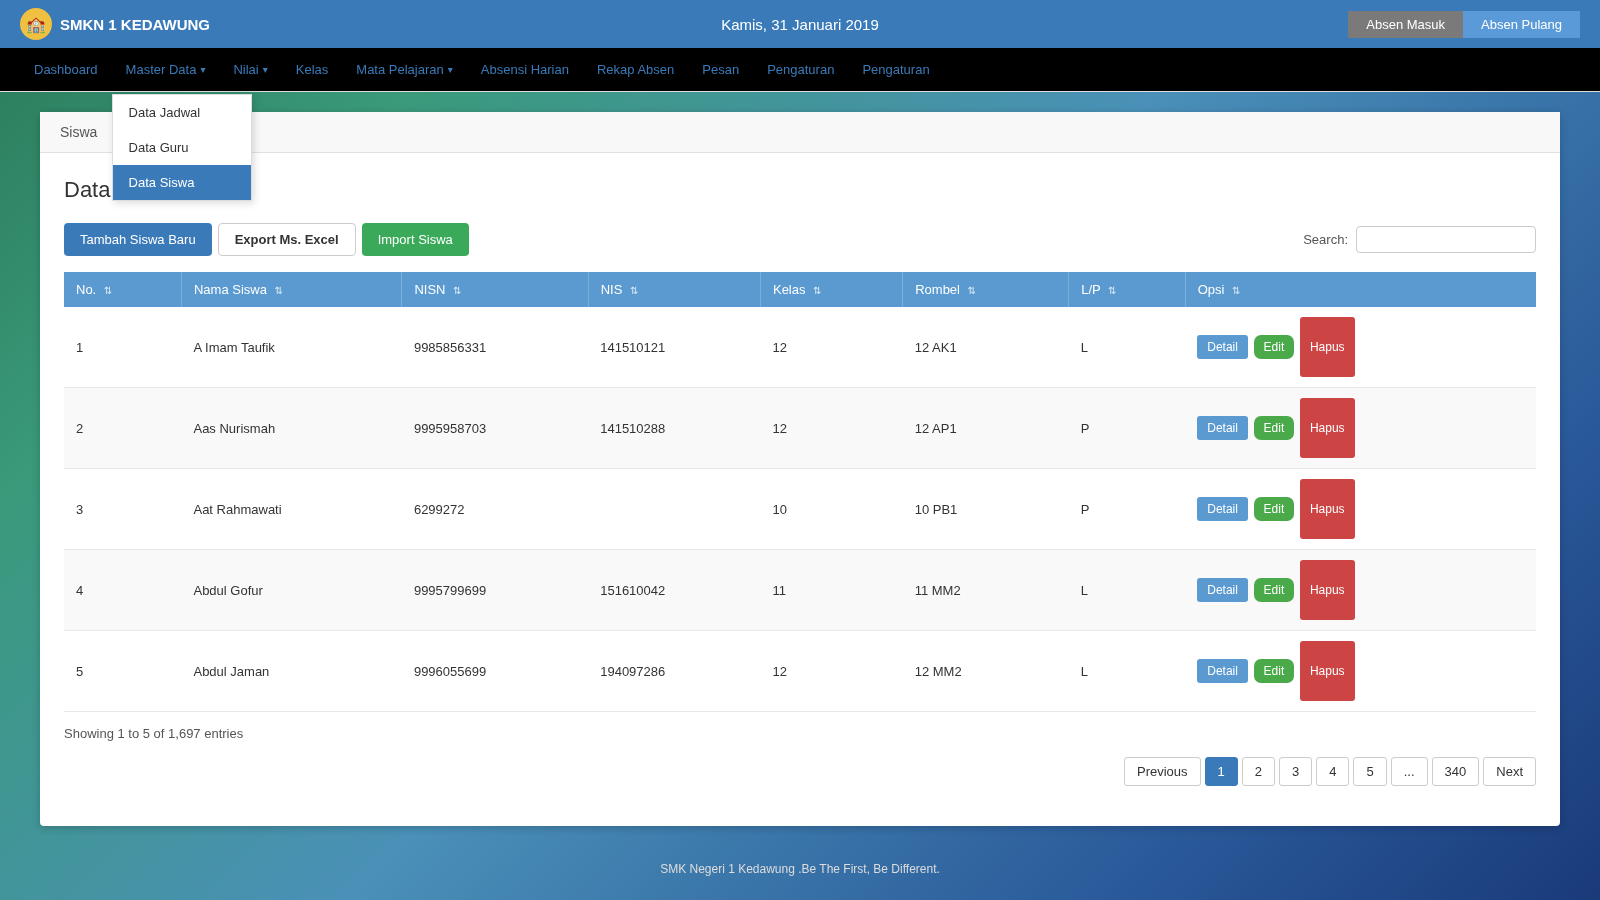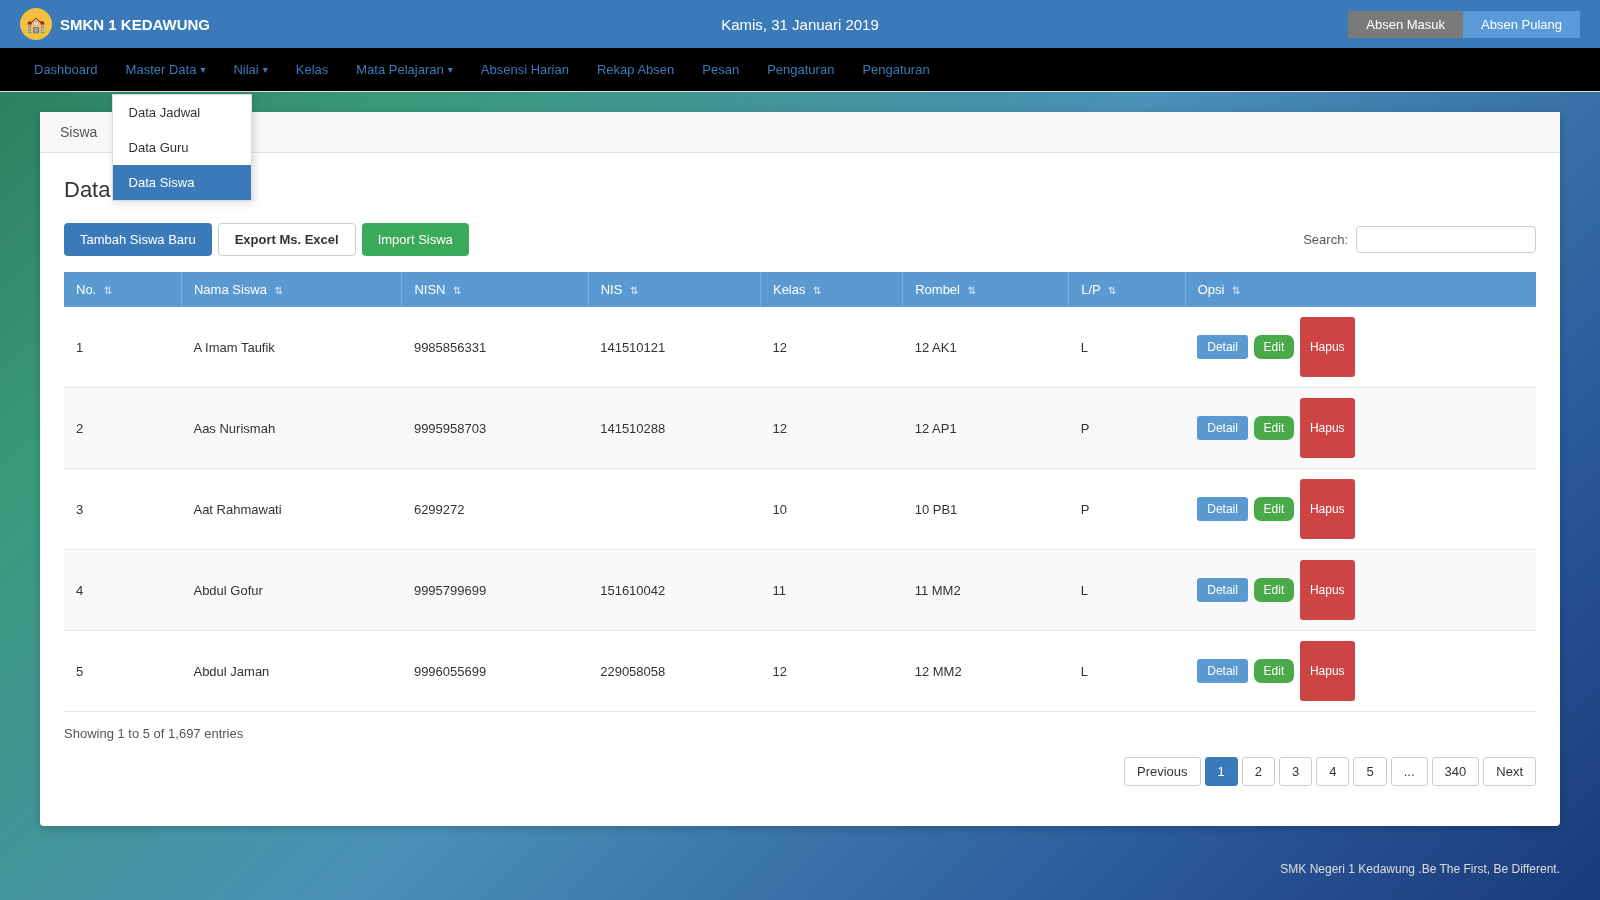--- a/index.html
+++ b/index.html
@@ -278,21 +278,21 @@
       font-size: 13px;
     }
     .page-btn.active {
       background: #3a7ab8;
       color: white;
       border-color: #3a7ab8;
     }
 
     
     .site-footer {
-      text-align: right;
+      text-align: center;
       padding: 16px 40px;
       color: #ddd;
       font-size: 12px;
     }
 
     .chevron { font-size: 10px; }
   </style>
 </head>
 <body>
 
@@ -426,21 +426,21 @@
       <td>
         <button class="btn-detail">Detail</button>
         <button class="btn-edit">Edit</button>
         <button class="btn-hapus">Hapus</button>
       </td>
     </tr>
             <tr>
       <td>5</td>
       <td>Abdul Jaman</td>
       <td>9996055699</td>
-      <td>229058058</td>
+      <td>194097286</td>
       <td>12</td>
       <td>12 MM2</td>
       <td>L</td>
       <td>
         <button class="btn-detail">Detail</button>
         <button class="btn-edit">Edit</button>
         <button class="btn-hapus">Hapus</button>
       </td>
     </tr>
           </tbody>

